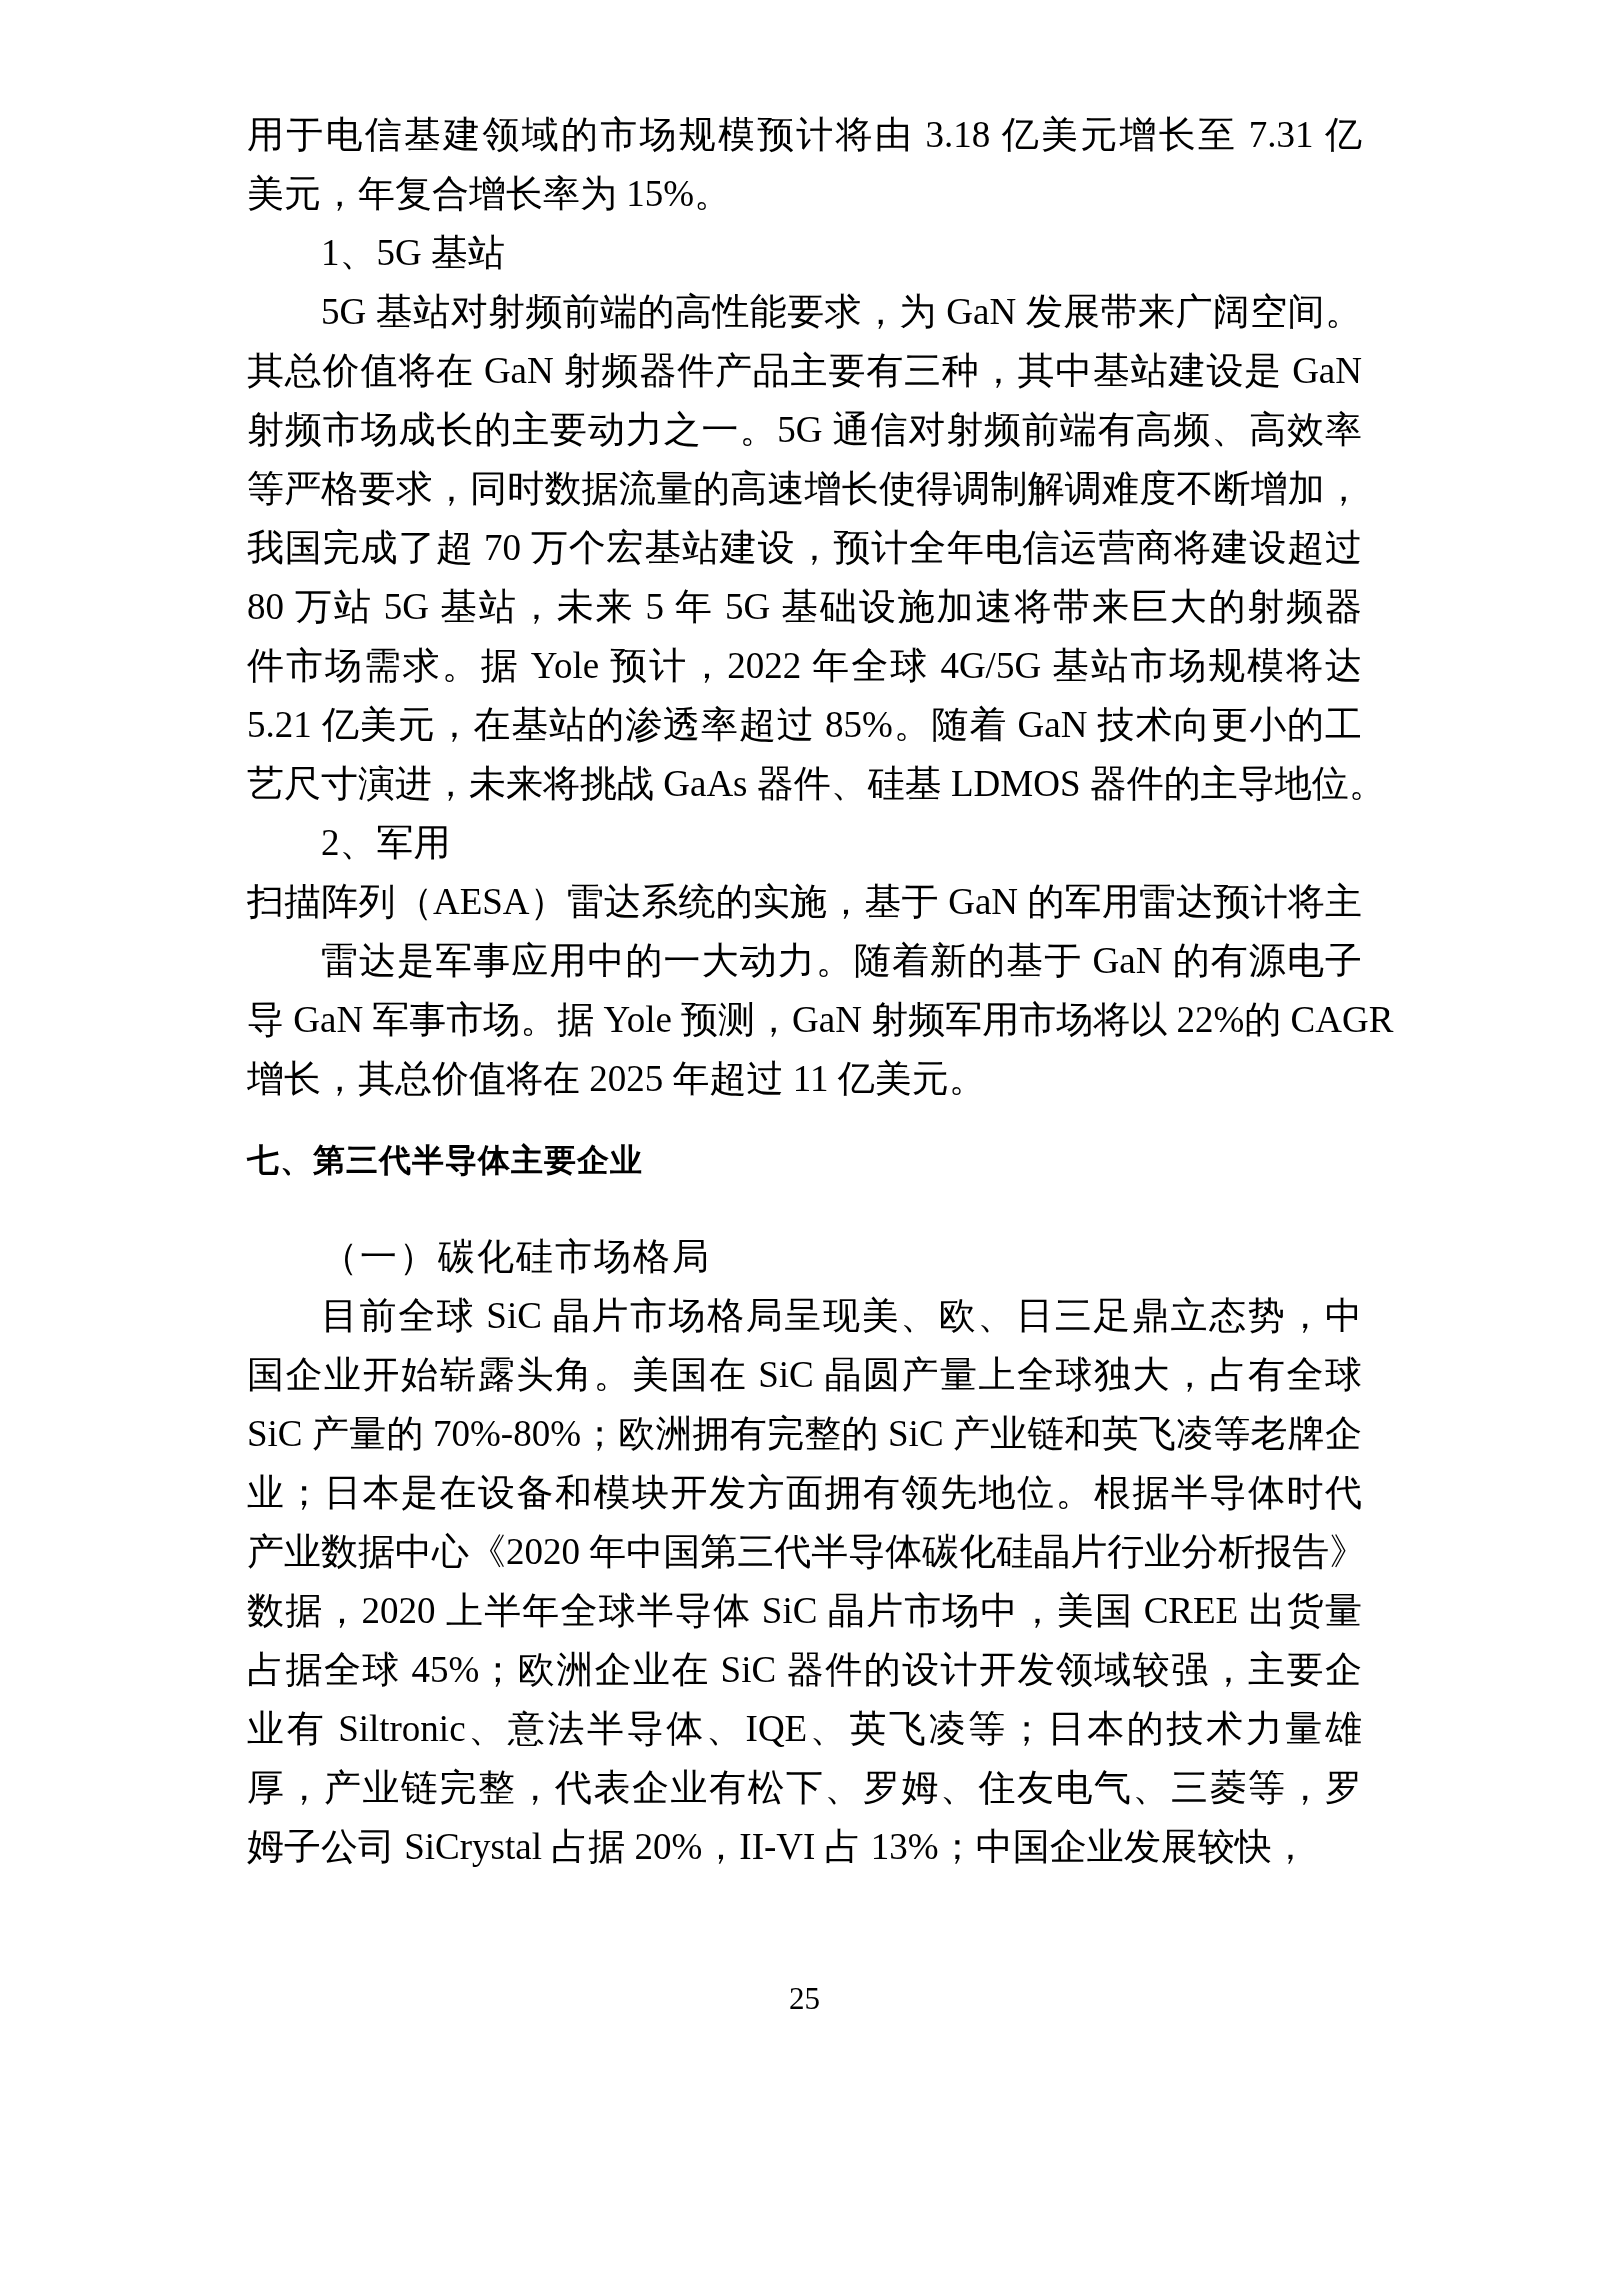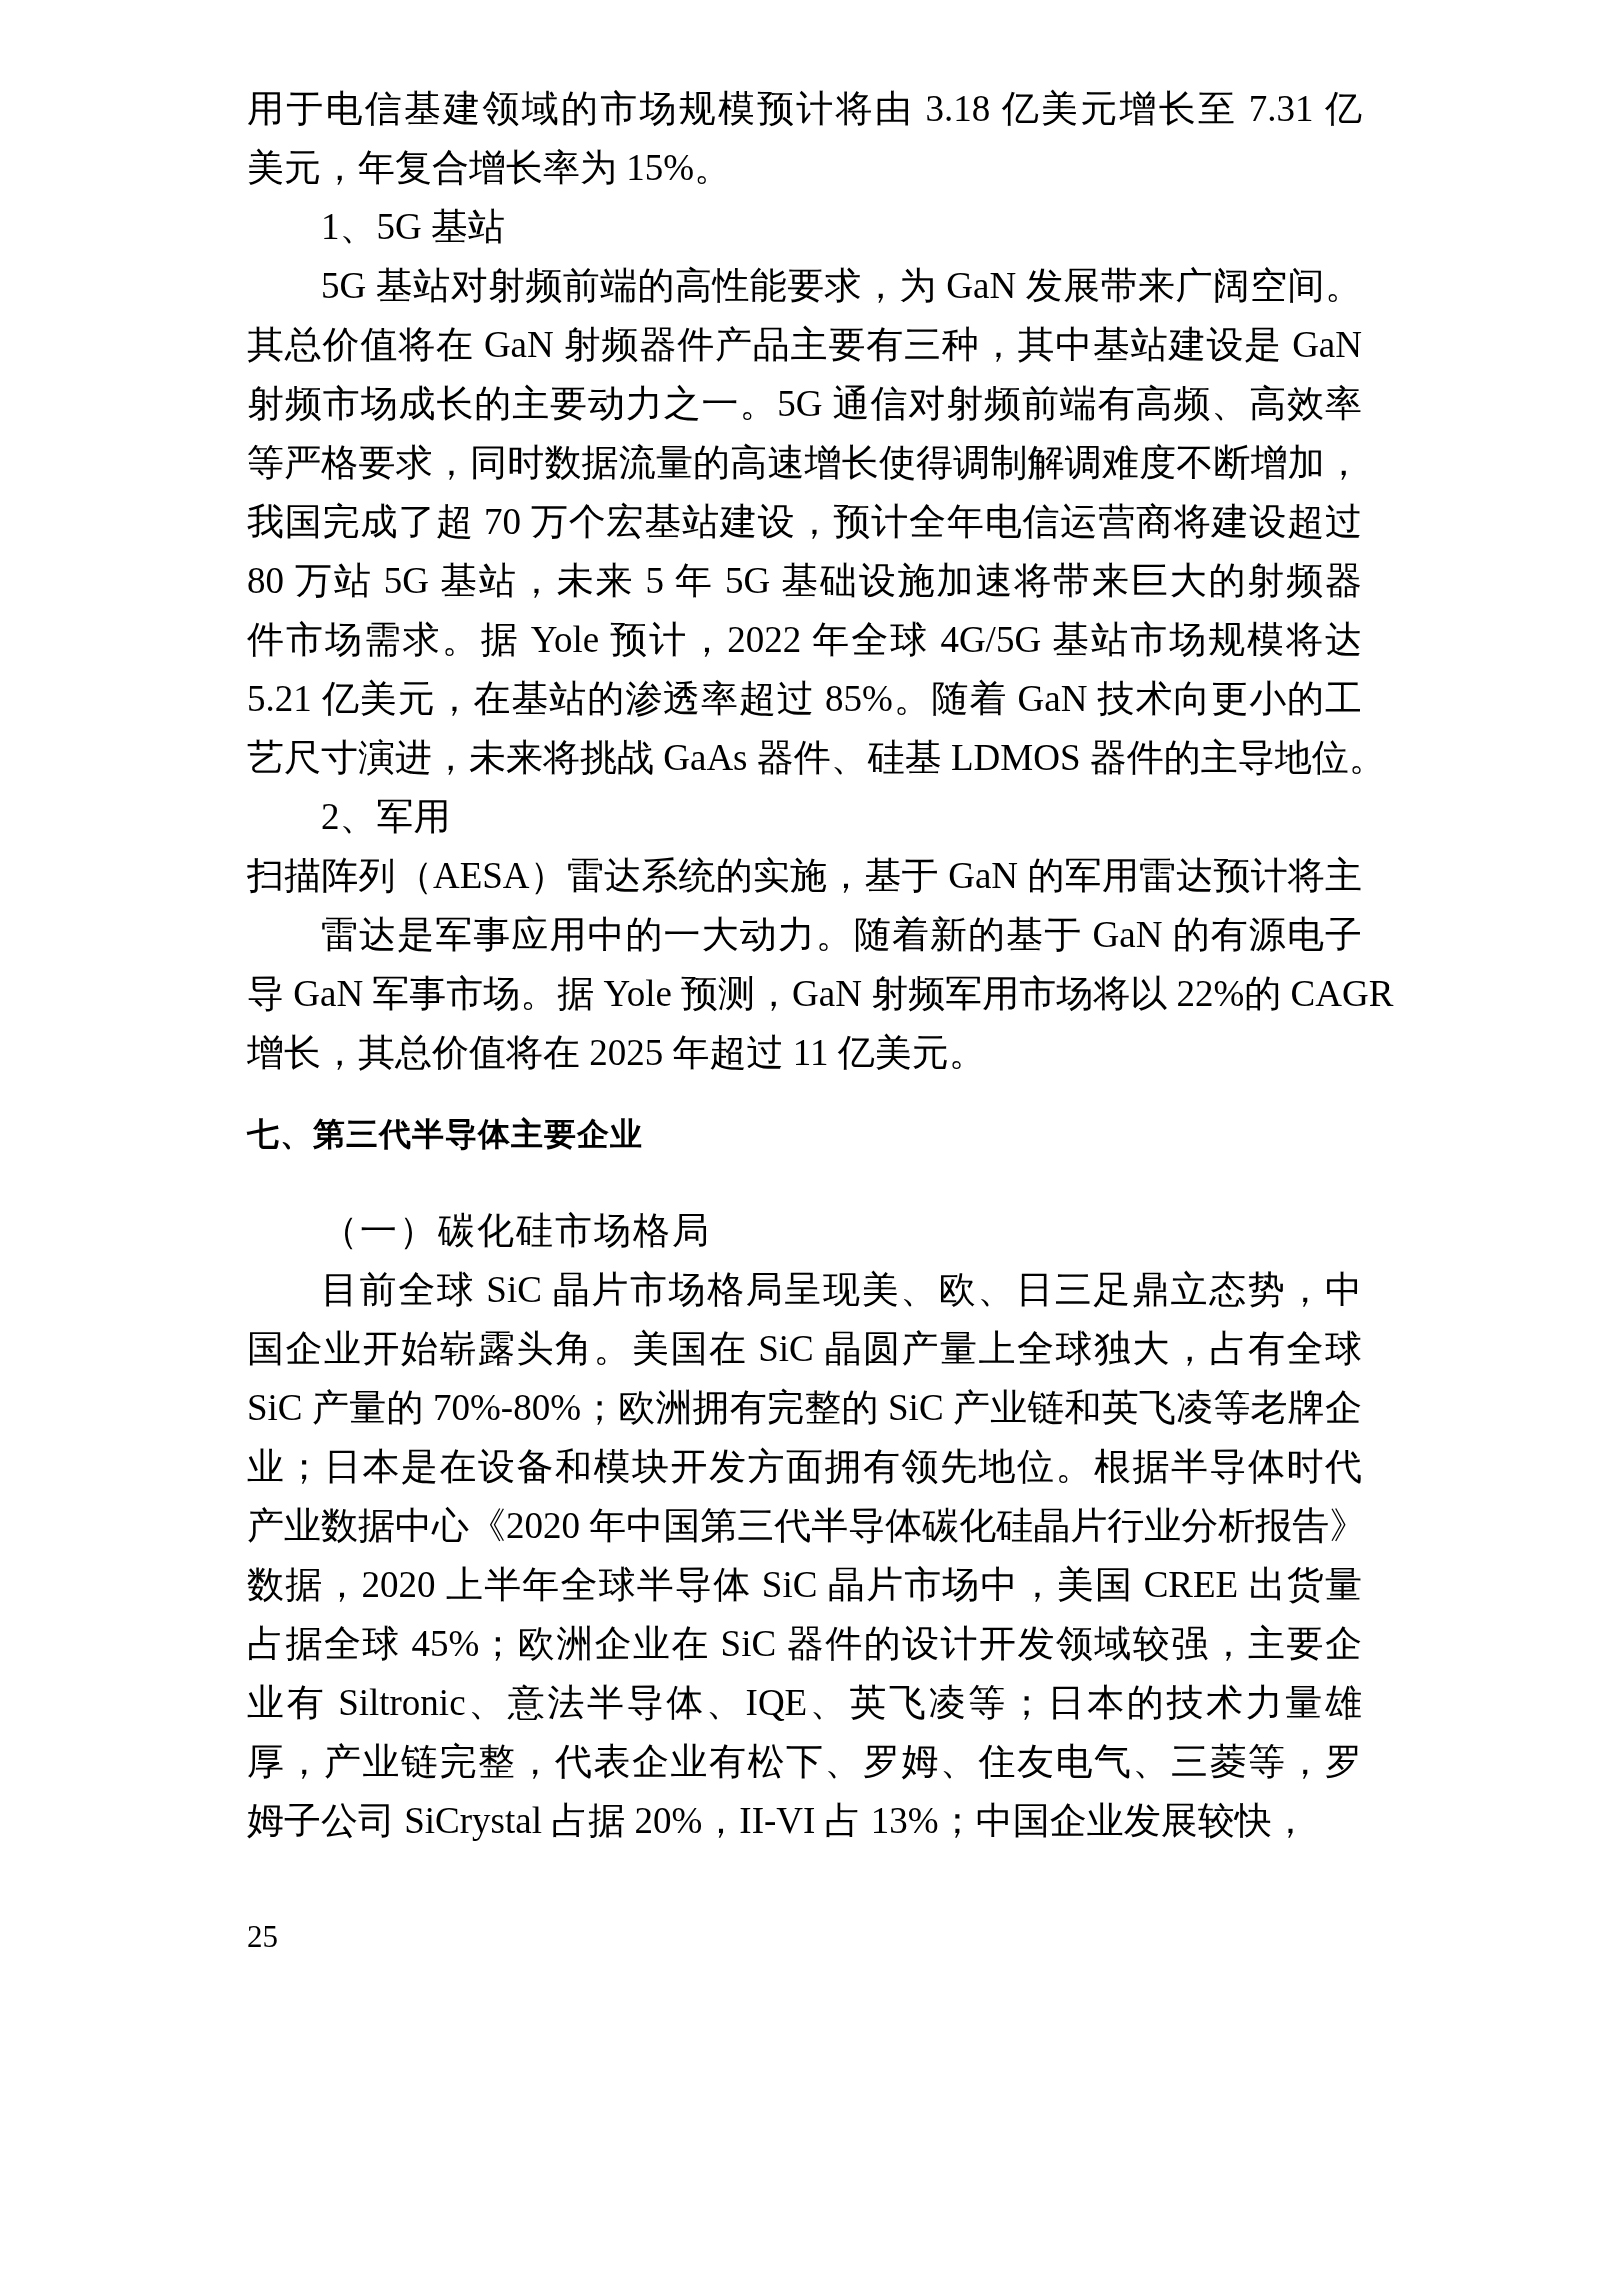--- a/index.html
+++ b/index.html
@@ -12,21 +12,21 @@
     font-family: "Liberation Serif", "DejaVu Serif", serif;
     overflow: hidden;
     margin: 0 auto;
   }
   .content {
     position: absolute;
     left: 247px;
     top: 0;
     width: 1115px;
   }
-  .flow { padding-top: 79px; }
+  .flow { padding-top: 105px; }
   .tline {
     font-size: 37px;
     line-height: 59px;
     height: 59px;
     white-space: nowrap;
     text-align: justify;
     text-align-last: justify;
   }
   .tline.short { text-align: left; text-align-last: left; }
   .tline.indent { text-indent: 74px; }
@@ -39,23 +39,24 @@
     letter-spacing: 1px;
   }
   .sub-heading {
     margin-top: 37px;
     font-size: 37px;
     line-height: 59px;
     text-indent: 74px;
     letter-spacing: 2px;
   }
   .page-number {
-    margin-top: 65px;
+    margin-top: 101px;
     font-size: 31px;
     line-height: 43px;
+    text-align: center;
   }
 </style>
 </head>
 <body>
 
 <div class="page">
   <div class="content">
     <div class="flow">
         <div class="tline">用于电信基建领域的市场规模预计将由 3.18 亿美元增长至 7.31 亿</div>
         <div class="tline short">美元，年复合增长率为 15%。</div>

